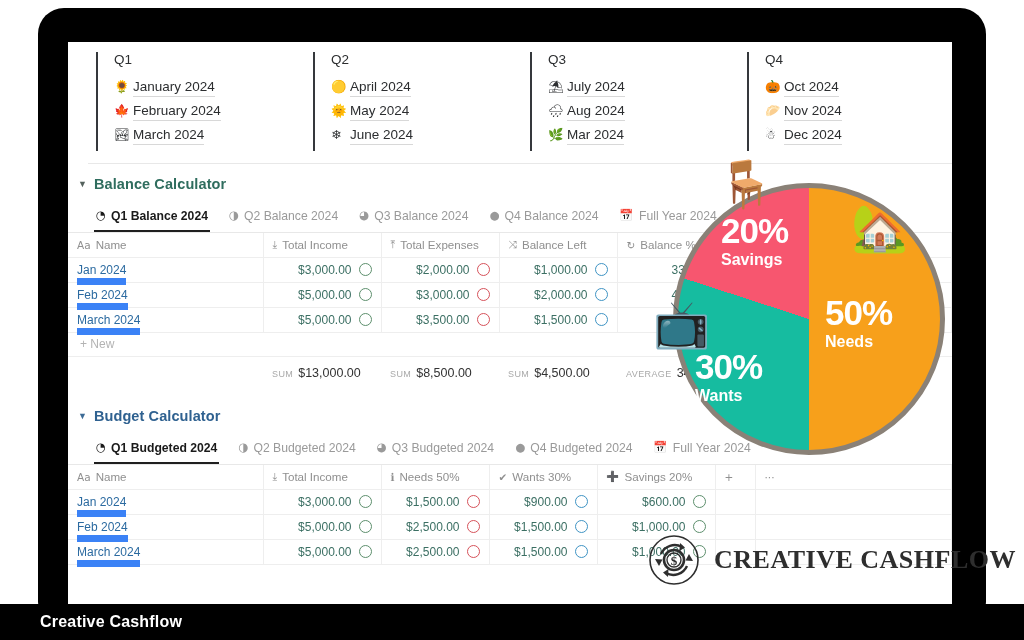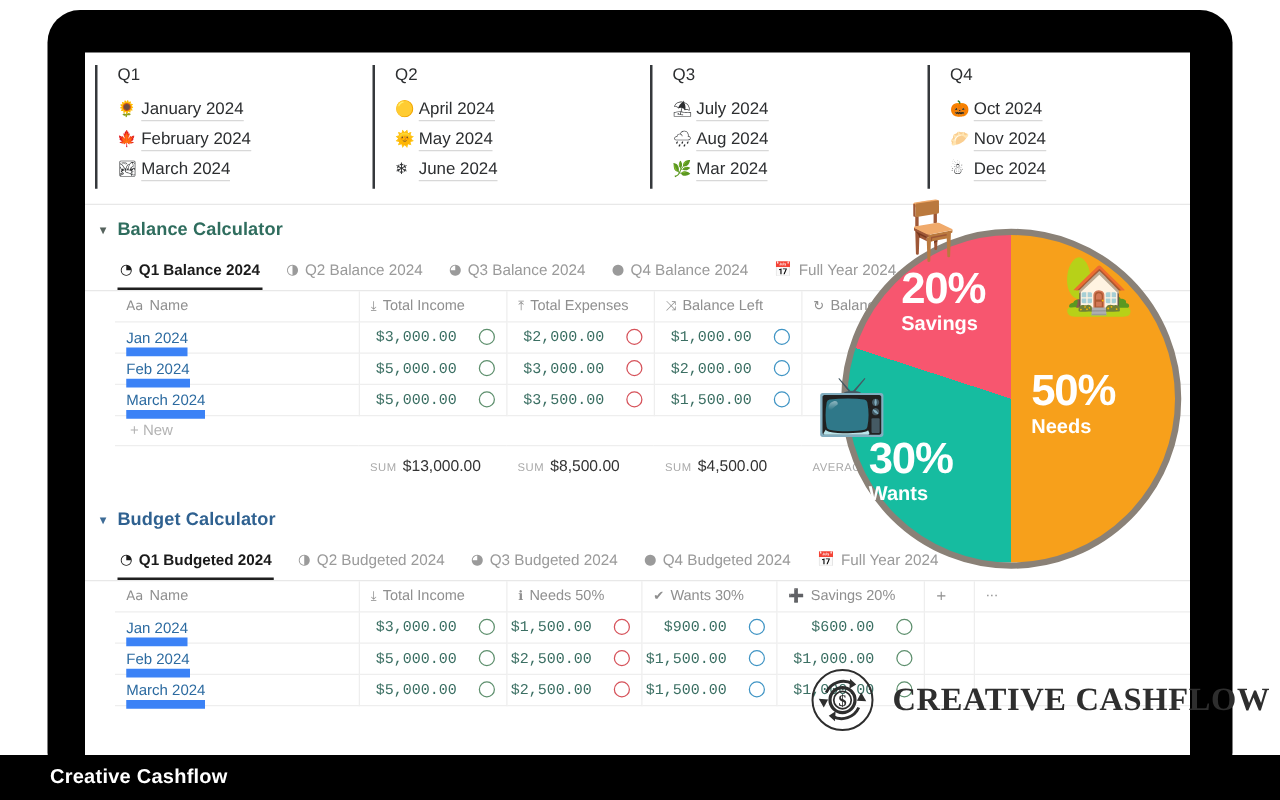--- a/index.html
+++ b/index.html
@@ -41,20 +41,21 @@
     background: #ffffff;
     overflow: hidden;
   }
 
   
   #quarters {
     display: flex;
     padding: 10px 0 12px 0;
     border-bottom: 1px solid #e8e8e8;
     height: 122px;
+    margin-left: 20px;
   }
   .quarter-col {
     flex: 1;
     border-left: 2px solid #35383c;
     padding-left: 16px;
     margin-left: 12px;
   }
   .quarter-col:first-child { margin-left: 8px; }
   .q-title {
     font-size: 13.5px;
@@ -118,21 +119,21 @@
     border-bottom: 2px solid transparent;
   }
   .tab.active { color: #1a1a1a; font-weight: bold; border-bottom-color: #1f1f1f; }
   .tab-icon {
     font-size: 11.5px; line-height: 1;
     font-family: "DejaVu Sans", sans-serif;
   }
   .tab.active .tab-icon { color: #1a1a1a; }
 
   
-  table.grid { width: 100%; border-collapse: collapse; table-layout: fixed; margin-left: 24px; }
+  table.grid { width: 100%; border-collapse: collapse; table-layout: fixed; }
   table.grid th, table.grid td {
     border-bottom: 1px solid #eeeeee;
     border-right: 1px solid #eeeeee;
     height: 25px;
     font-weight: normal;
     font-size: 12px;
     padding: 0 9px;
   }
   table.grid th {
     color: #8f8f8f;
@@ -147,21 +148,21 @@
     color: #2b6aa0;
     border-bottom: 7px solid #3b82f6;
     font-size: 12px;
     padding-bottom: 1px;
   }
   td.num {
     text-align: right;
     color: #3b6f63;
     padding-right: 6px;
   }
-  .cellval { display: flex; align-items: center; justify-content: flex-end; gap: 17px; font-family: Liberation Mono, monospace; }
+  .cellval { display: flex; align-items: center; justify-content: flex-end; gap: 7px; }
   .ring {
     width: 13px; height: 13px;
     border-radius: 50%;
     border: 1.8px solid #5d8f6d;
     flex: none;
   }
   .ring.red   { border-color: #d6525a; }
   .ring.blue  { border-color: #3f94c4; }
   .ring.green { border-color: #5d8f6d; }
   .ring.pct {

